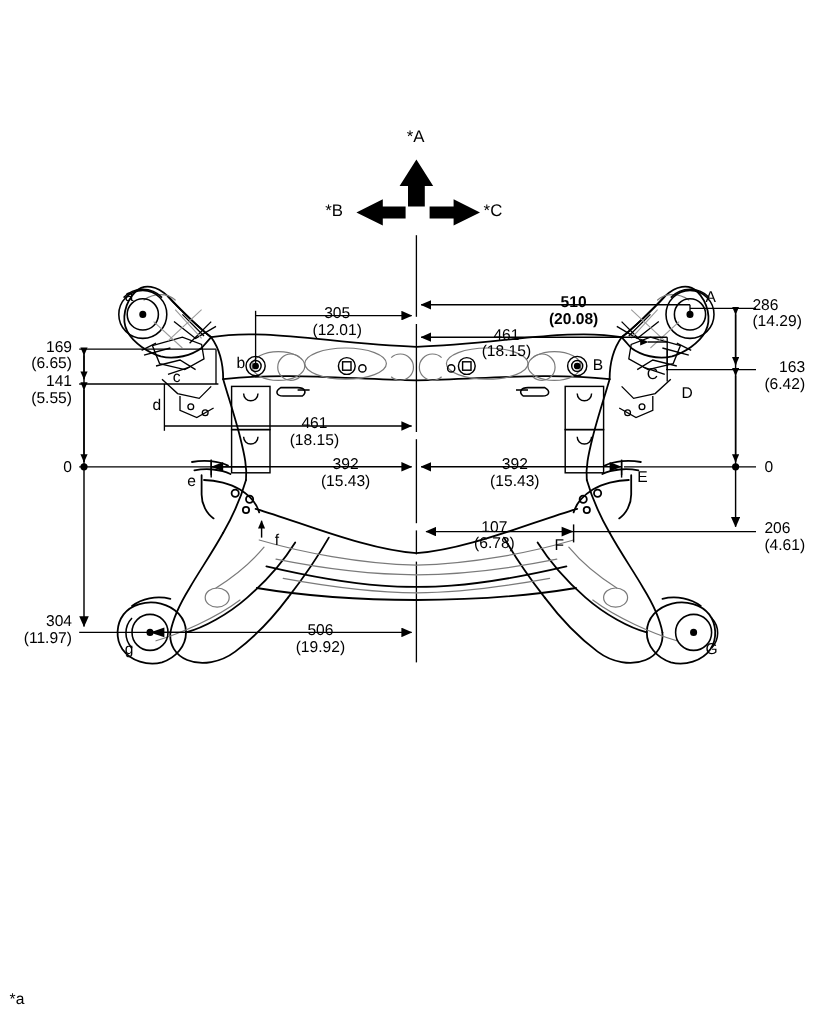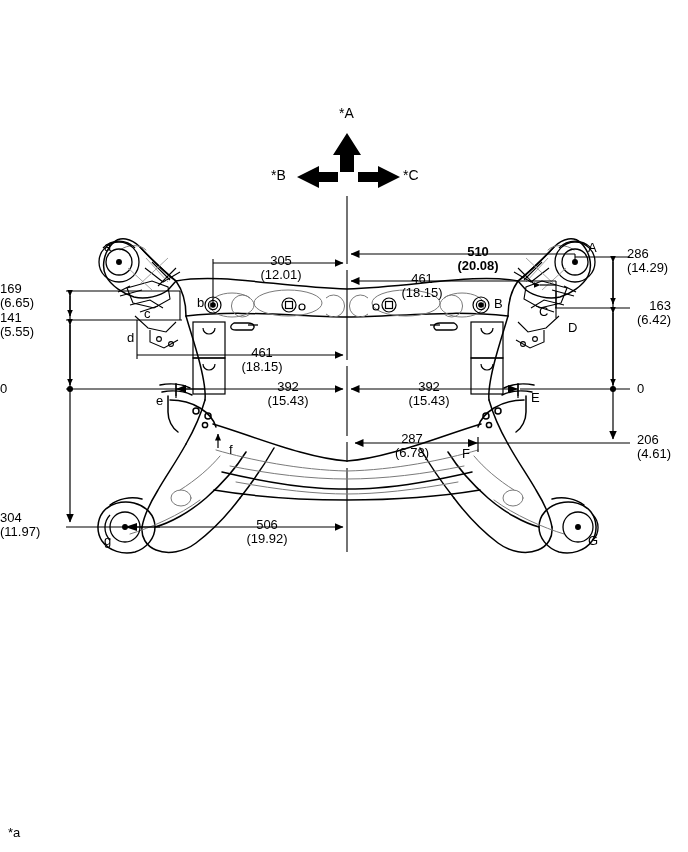--- a/index.html
+++ b/index.html
@@ -29,21 +29,21 @@
     position: absolute;
     font-size: 13px;
     line-height: 14px;
     letter-spacing: 0px;
     white-space: nowrap;
     color: #000;
   }
   .dim-text .v1 { display: block; }
   .dim-text .v2 { display: block; }
   .dim-center { text-align: center; transform: translateX(-50%); }
-  .dim-right { }
+  .dim-right { text-align: right; }
   .dim-left { text-align: left; }
   .ptlabel {
     position: absolute;
     font-size: 13px;
     line-height: 13px;
     white-space: nowrap;
     color: #000;
   }
   .dirlabel {
     position: absolute;
@@ -418,21 +418,21 @@
   </div>
   <div class="dim-text dim-center" style="left:288px; top:380px;">
     <span class="v1">392</span>
     <span class="v2">(15.43)</span>
   </div>
   <div class="dim-text dim-center" style="left:429px; top:380px;">
     <span class="v1">392</span>
     <span class="v2">(15.43)</span>
   </div>
   <div class="dim-text dim-center" style="left:412px; top:432px;">
-    <span class="v1">287</span>
+    <span class="v1">107</span>
     <span class="v2">(6.78)</span>
   </div>
   <div class="dim-text dim-center" style="left:267px; top:518px;">
     <span class="v1">506</span>
     <span class="v2">(19.92)</span>
   </div>
 
   <div class="ptlabel" style="left:104px; top:240px;">a</div>
   <div class="ptlabel" style="left:197px; top:296px;">b</div>
   <div class="ptlabel" style="left:144px; top:307px;">c</div>

